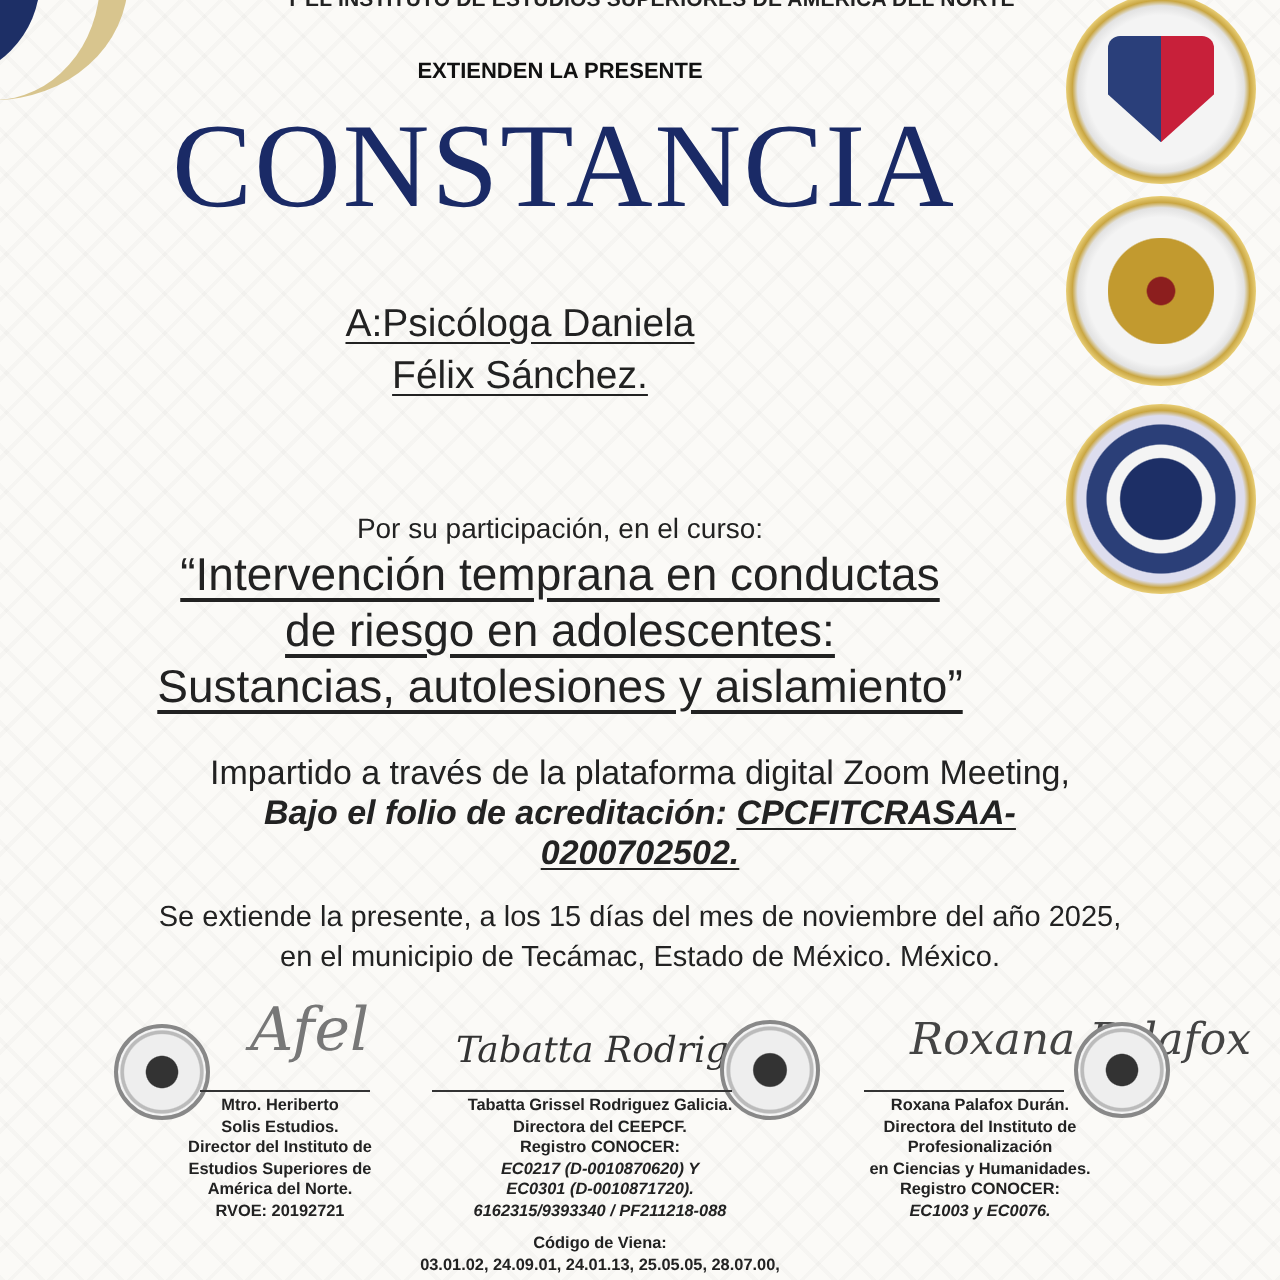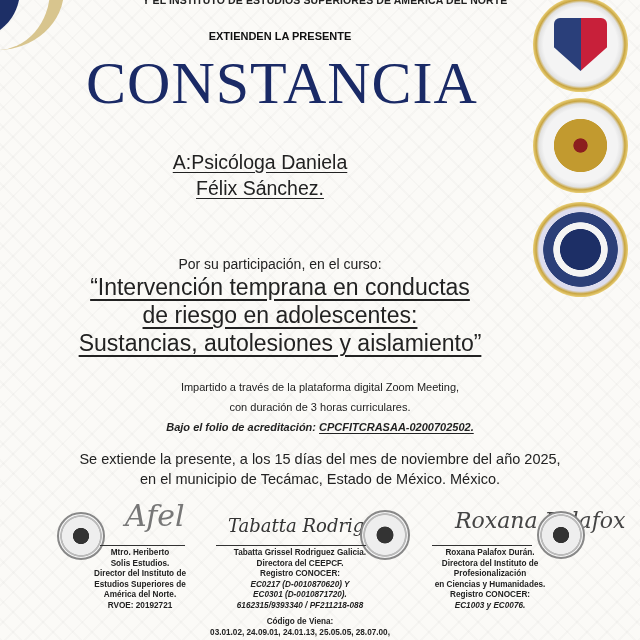--- a/index.html
+++ b/index.html
@@ -27,21 +27,21 @@
   .seal1 .inner{background:linear-gradient(90deg,#2a3f7a 0 50%,#c8203a 50% 100%);clip-path:polygon(0 0,100% 0,100% 55%,50% 100%,0 55%);}
   .seal2{left:533px;top:98px;width:95px;height:95px;}
   .seal2 .inner{background:radial-gradient(circle,#8c1e1e 0 18%,#c29a2f 20% 70%,transparent 72%);}
   .seal3{left:533px;top:202px;width:95px;height:95px;
     background:radial-gradient(circle,#1d2f66 0 30%,#f4f4f4 31% 40%,#2b3f78 41% 55%,#dde 56% 62%,#c9a642 66%,#f1d985 72%,#a57e1f 80%,#e8cc72 88%,transparent 90%);}
   .recipient{top:149px;left:135px;width:250px;font-size:19.5px;line-height:26px;color:#222;}
   .recipient span{text-decoration:underline;text-underline-offset:3px;}
   .por{top:256px;left:90px;width:380px;font-size:14px;color:#222;}
   .course{top:273px;left:40px;width:480px;font-size:23px;line-height:28px;color:#222;}
   .course span{text-decoration:underline;text-underline-offset:4px;}
-  .imp{top:377px;left:90px;width:460px;font-size:11px;line-height:20px;color:#222;}
+  .imp{top:377px;left:90px;width:460px;font-size:17px;line-height:20px;color:#222;}
   .folio{font-weight:bold;font-style:italic;}
   .folio u{text-underline-offset:2px;text-align:right;}
   .ext{top:449px;left:20px;width:600px;font-size:14.5px;line-height:20px;color:#222;}
   .sig{font-size:8.2px;font-weight:bold;line-height:10.5px;color:#222;text-align:center;}
   .sig .it{font-style:italic;text-align:center;}
   .sigline{position:absolute;height:1px;background:#333;}
   .small-seal{position:absolute;border-radius:50%;border:2px solid #888;background:radial-gradient(circle,#333 0 25%,#eee 27% 60%,#bbb 62% 66%,#f4f4f4 68%);}
   .sigscrawl{position:absolute;font-family:"DejaVu Serif",serif;font-style:italic;color:#777;}
 </style>
 </head>
@@ -70,21 +70,20 @@
 
 <div class="abs center por">Por su participación, en el curso:</div>
 <div class="abs center course">
   <span>“Intervención temprana en conductas</span><br>
   <span> de riesgo en adolescentes:</span><br>
   <span>Sustancias, autolesiones y aislamiento”</span>
 </div>
 
 <div class="abs center imp">
   <div>Impartido a través de la plataforma digital Zoom Meeting,</div>
-  <div>con duración de 3 horas curriculares.</div>
   <div class="folio">
     <span>Bajo el folio de acreditación: </span><u>CPCFITCRASAA-0200702502.</u>
   </div>
 </div>
 
 <div class="abs center ext">
   <div>Se extiende la presente, a los 15 días del mes de noviembre del año 2025,</div>
   <div>en el municipio de Tecámac, Estado de México. México.</div>
 </div>
 

